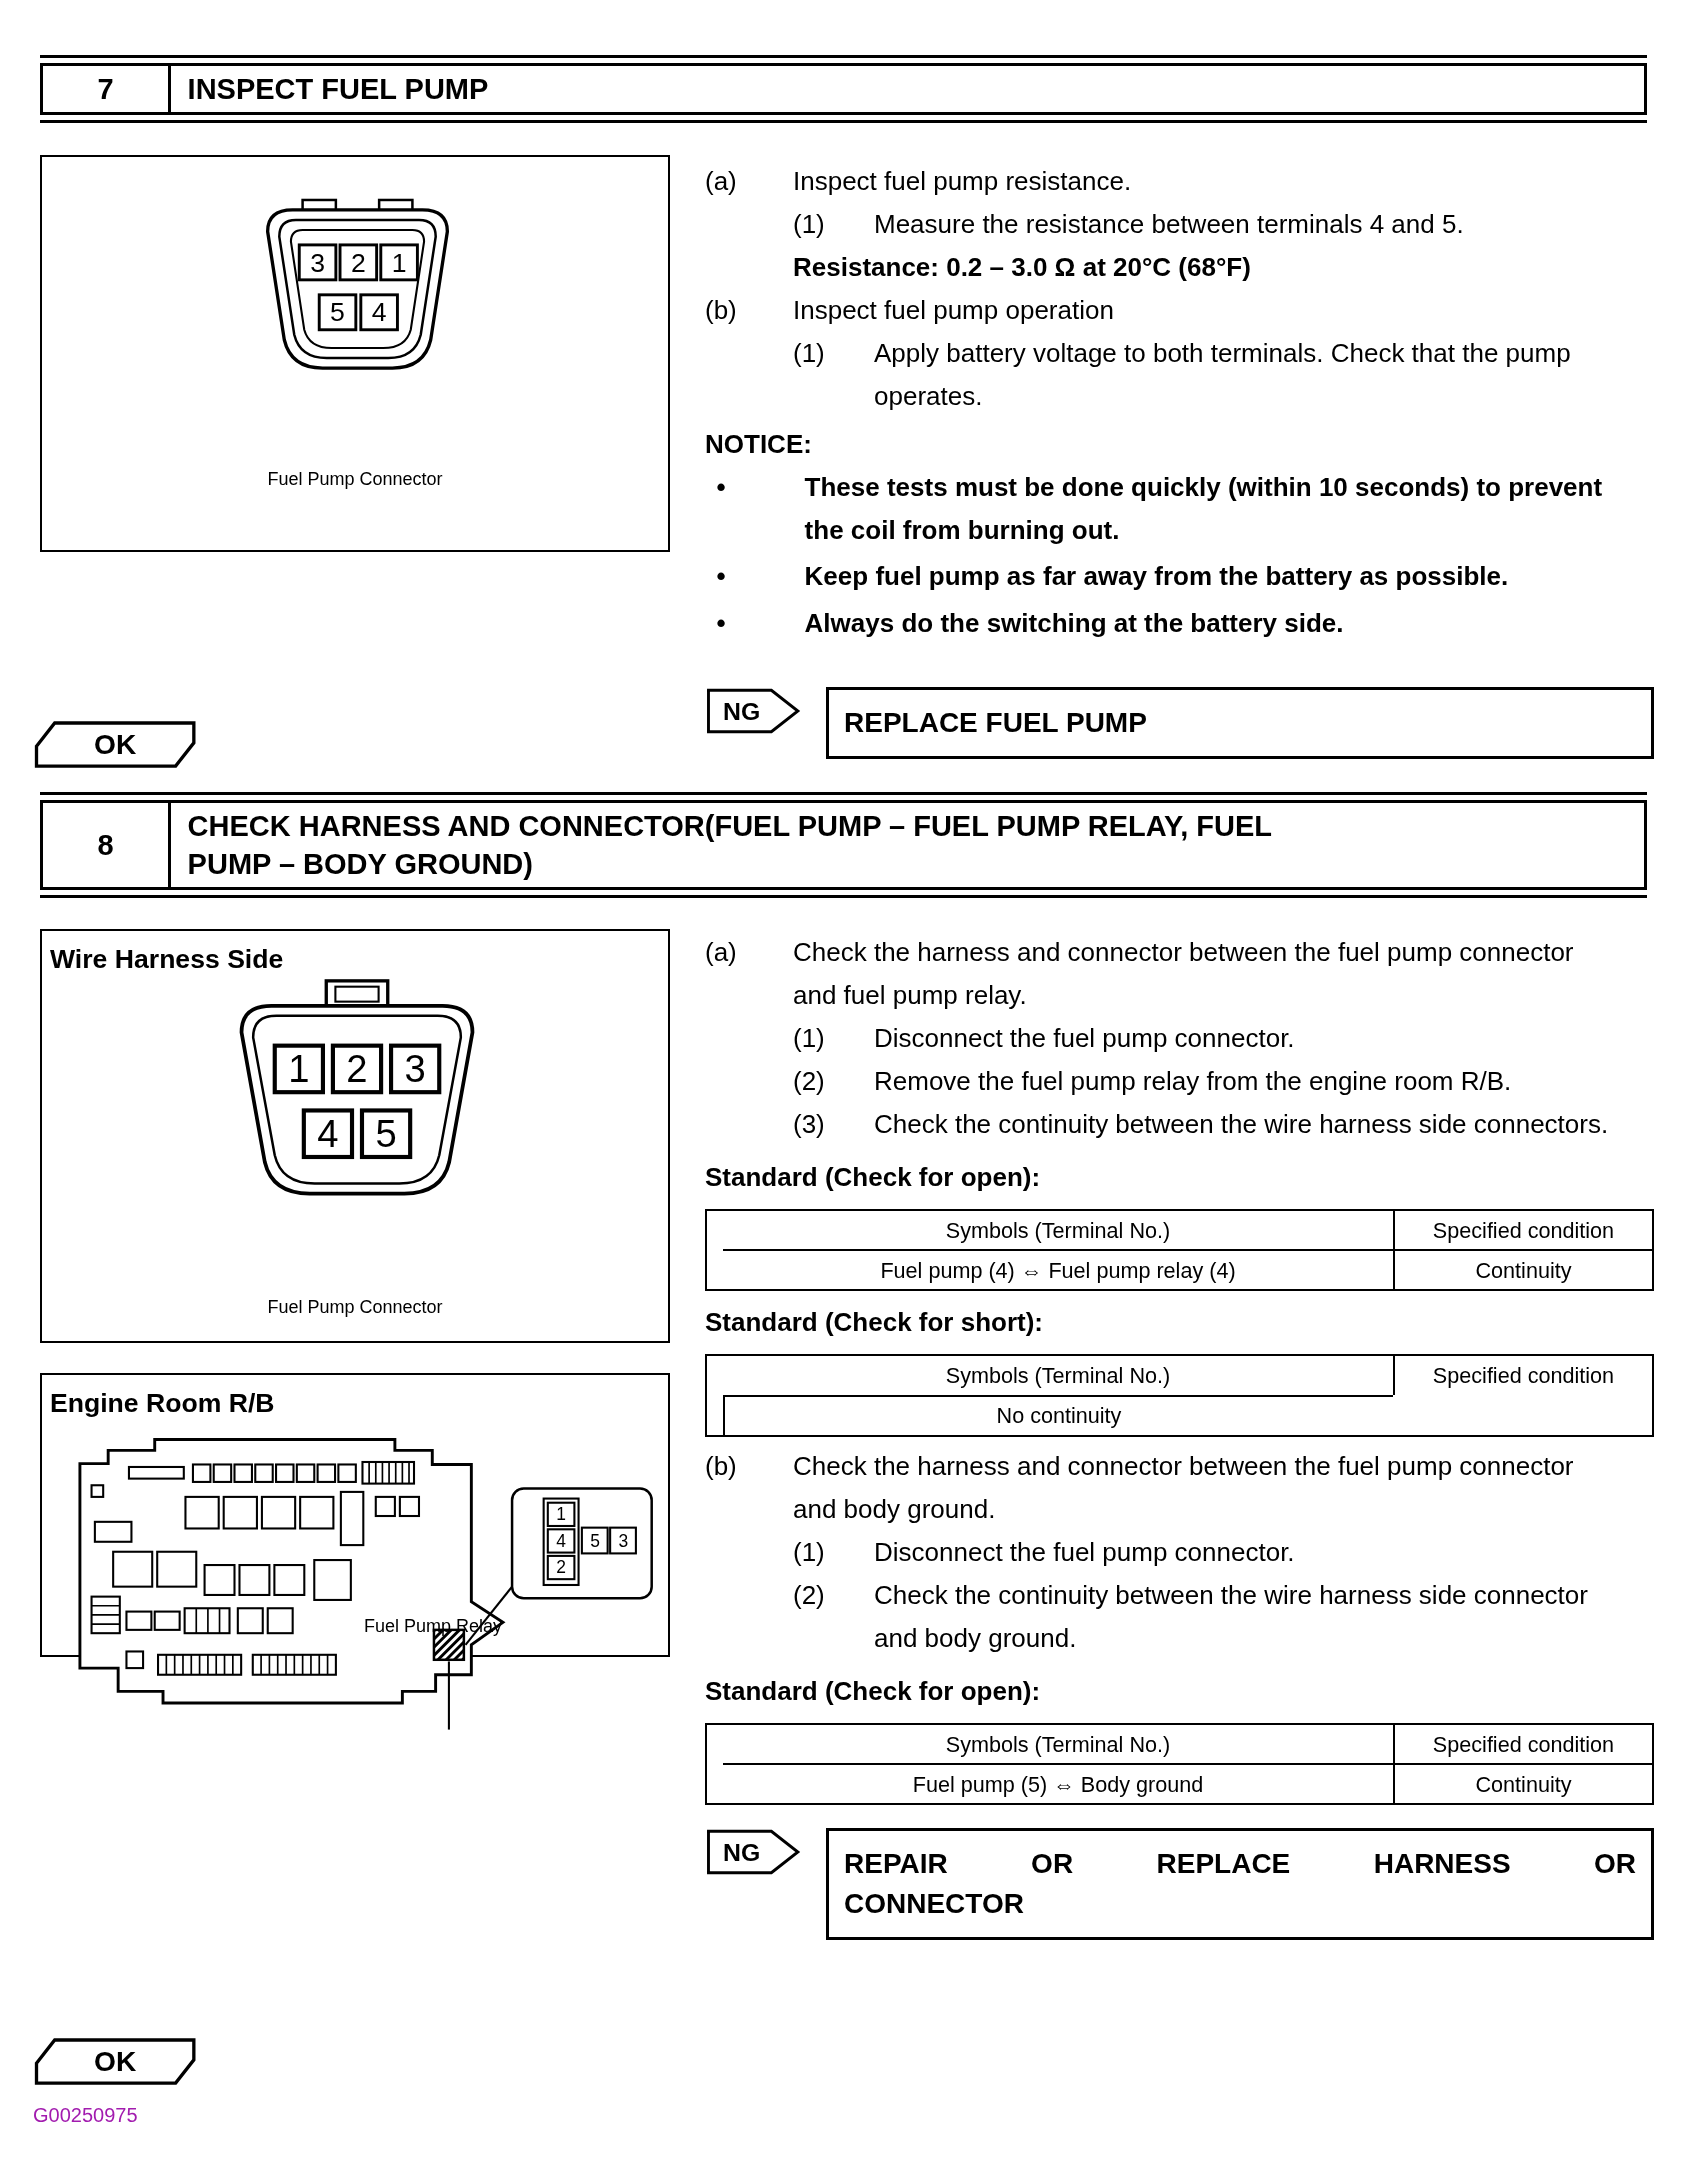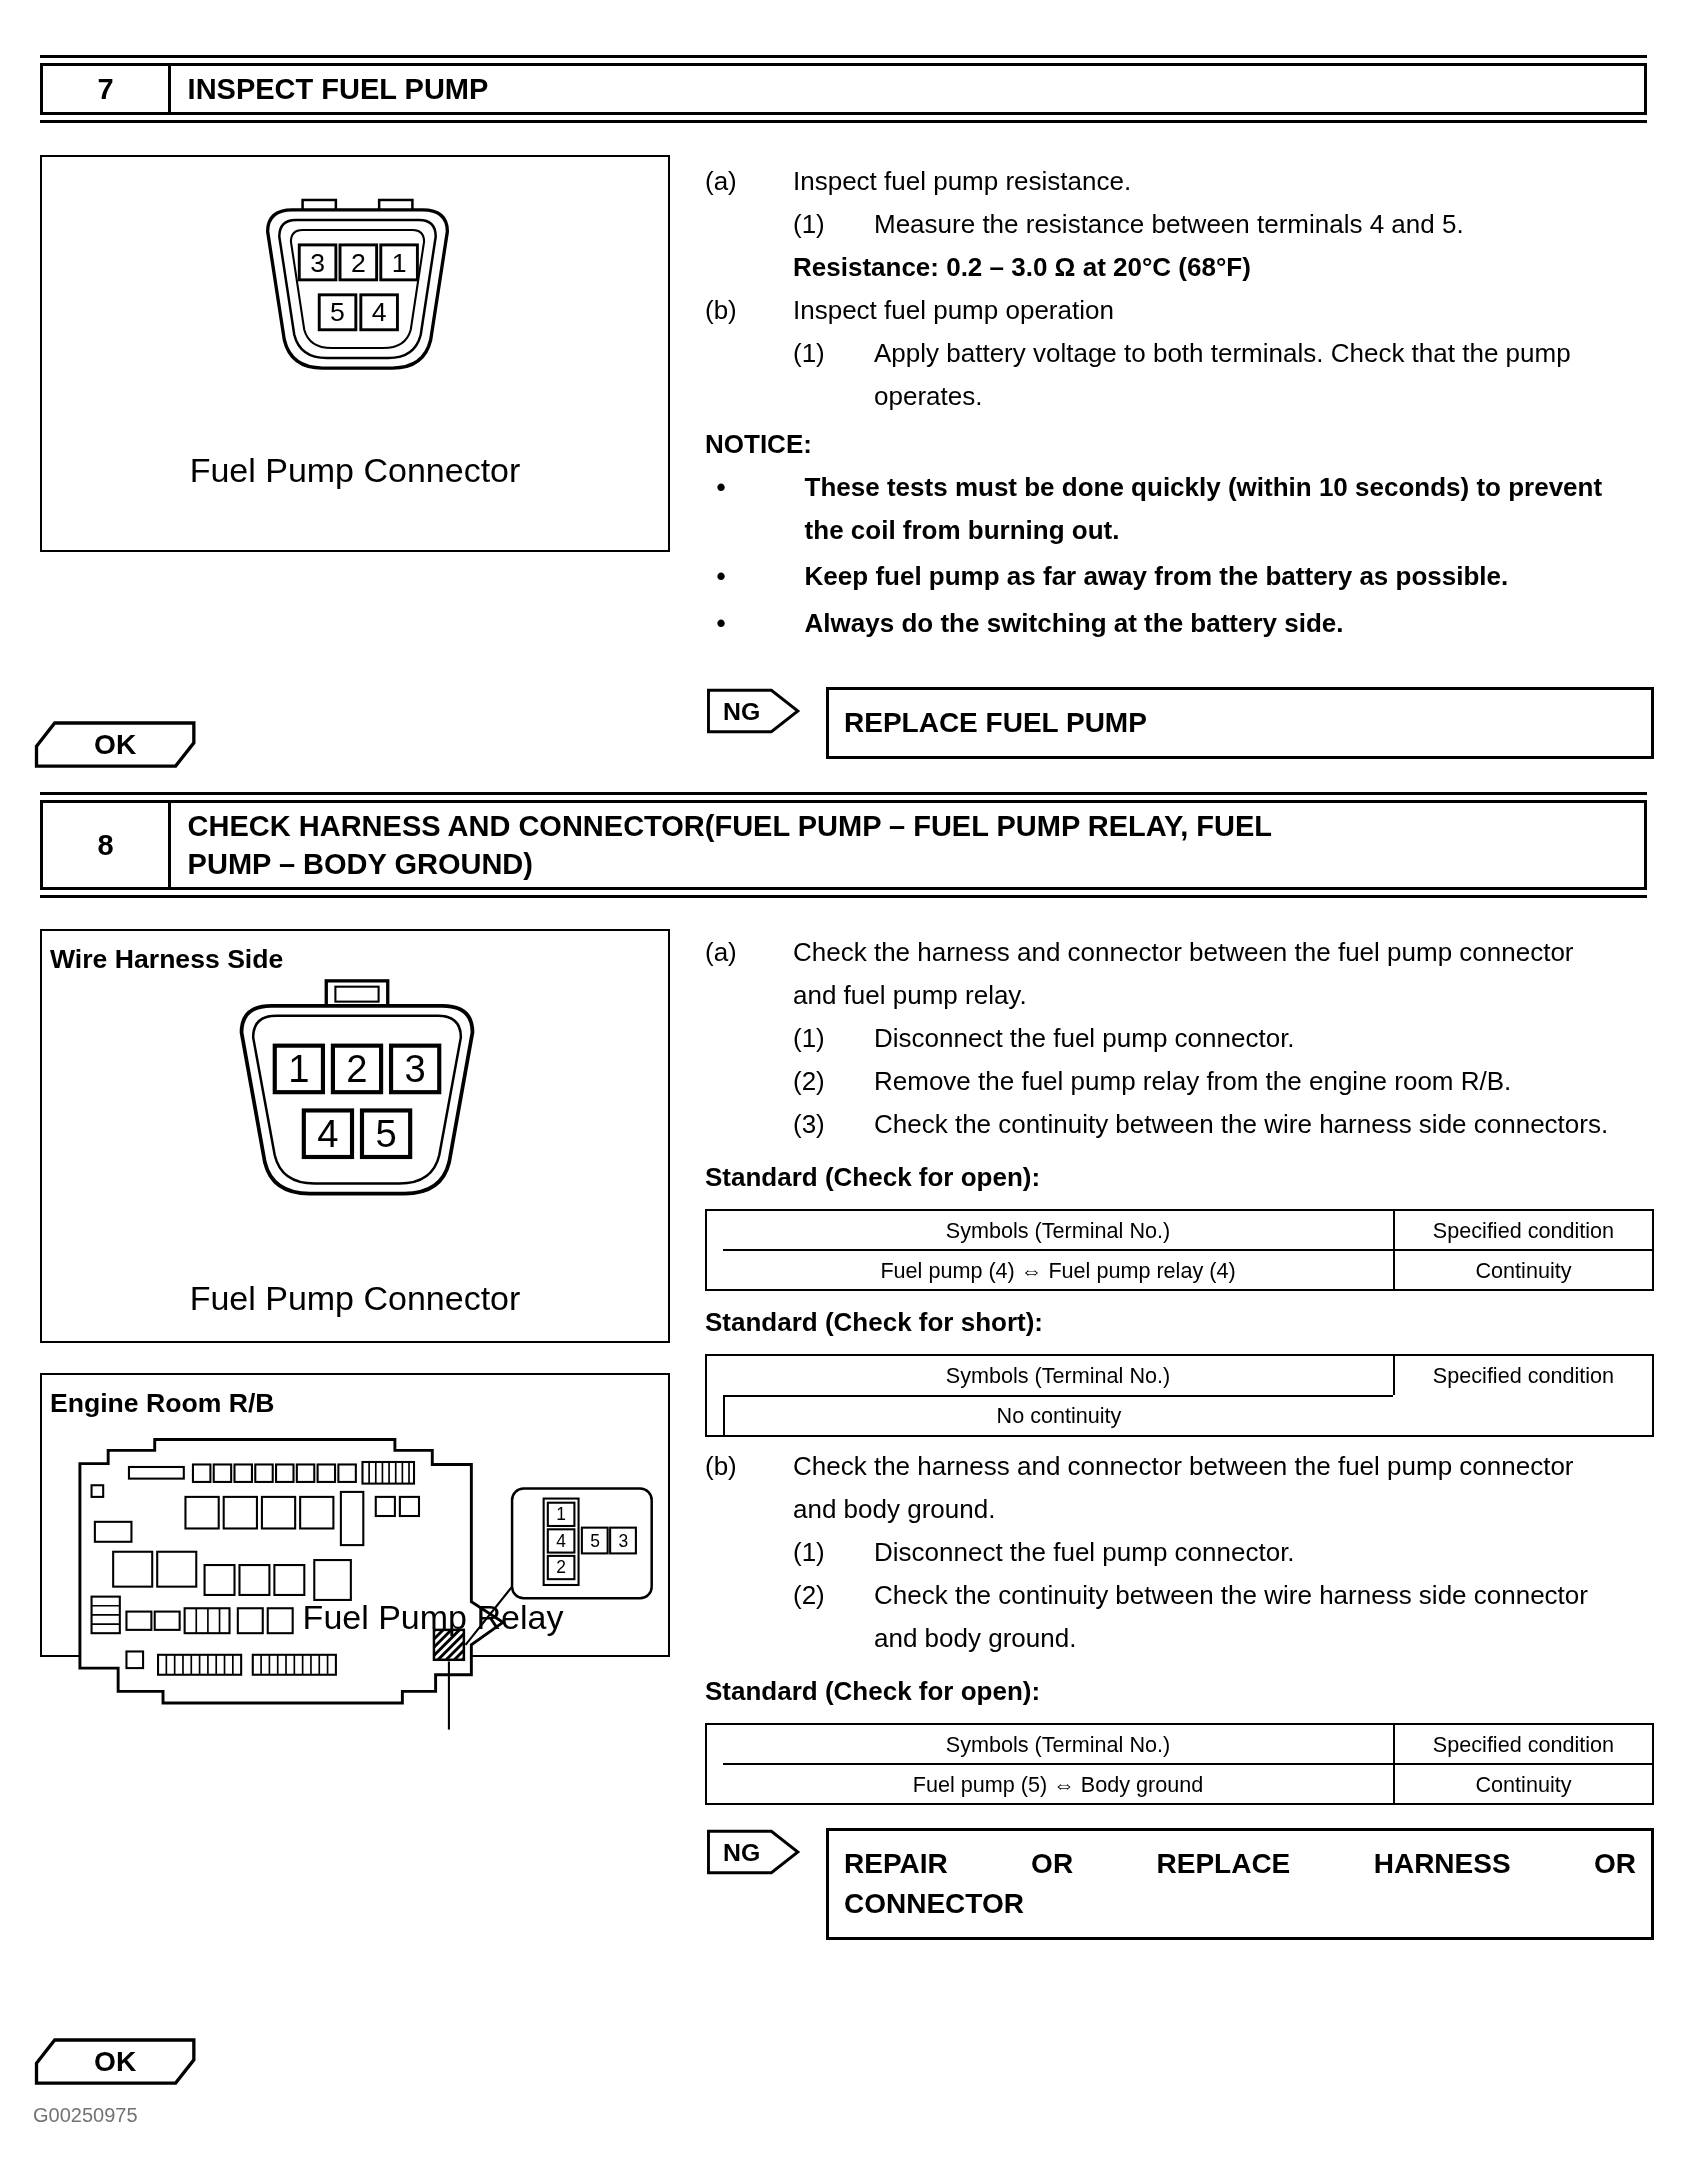--- a/index.html
+++ b/index.html
@@ -26,21 +26,21 @@
     border-left:3.3px solid #000;padding:5px 16.6px;display:flex;align-items:center;
     line-height:1.32;max-width:1164px;box-sizing:border-box;
   }
 
   
   .fig{position:absolute;left:40px;width:630px;border:2.5px solid #000;background:#fff;box-sizing:border-box;}
   #fig7{top:155px;height:397px}
   #fig8a{top:929px;height:414px}
   #fig8b{top:1373px;height:284px}
   .fig-label{position:absolute;top:13.3px;left:8px;font-weight:bold;font-size:26.6px;}
-  .fig-caption{position:absolute;left:0;right:0;text-align:center;font-size:34px;}
+  .fig-caption{position:absolute;left:0;right:0;text-align:center;font-size:18px;}
   #fig7 .fig-caption{bottom:60px}
   #fig8a .fig-caption{bottom:23px}
   #fig8b .fig-caption{left:125px;right:auto;width:532px;bottom:18.3px}
   #fig7 svg.conn{position:absolute;top:28px;left:174px;}
   #fig8a svg.conn{position:absolute;top:38px;left:153px;}
   #fig8b svg.rb{position:absolute;top:37px;left:8.3px;}
 
   
   .col{position:absolute;left:705px;width:949px;font-size:26px;line-height:43px;}
   #col7{top:160px}
@@ -74,21 +74,21 @@
   .ng-action{
     flex:1;border:3.3px solid #000;font-weight:bold;font-size:28px;
     padding:13px 15px;display:flex;flex-direction:column;justify-content:center;
     min-height:40px;line-height:40px;box-sizing:border-box;
   }
   .jline{text-align:justify;text-align-last:justify;}
   .ok{position:absolute;left:33px;}
   #ok1{top:718px}
   #ok2{top:2035px}
 
-  .fig-id{position:absolute;left:33px;top:2104px;font-size:20px;color:#737373;}
+  .fig-id{position:absolute;left:33px;top:2104px;font-size:20px;color:#a21caf;}
 </style>
 </head>
 <body>
 
 <div class="page">
 
   <div class="step-header" id="h7">
     <div class="step-num">7</div>
     <div class="step-title">INSPECT FUEL PUMP</div>
   </div>

